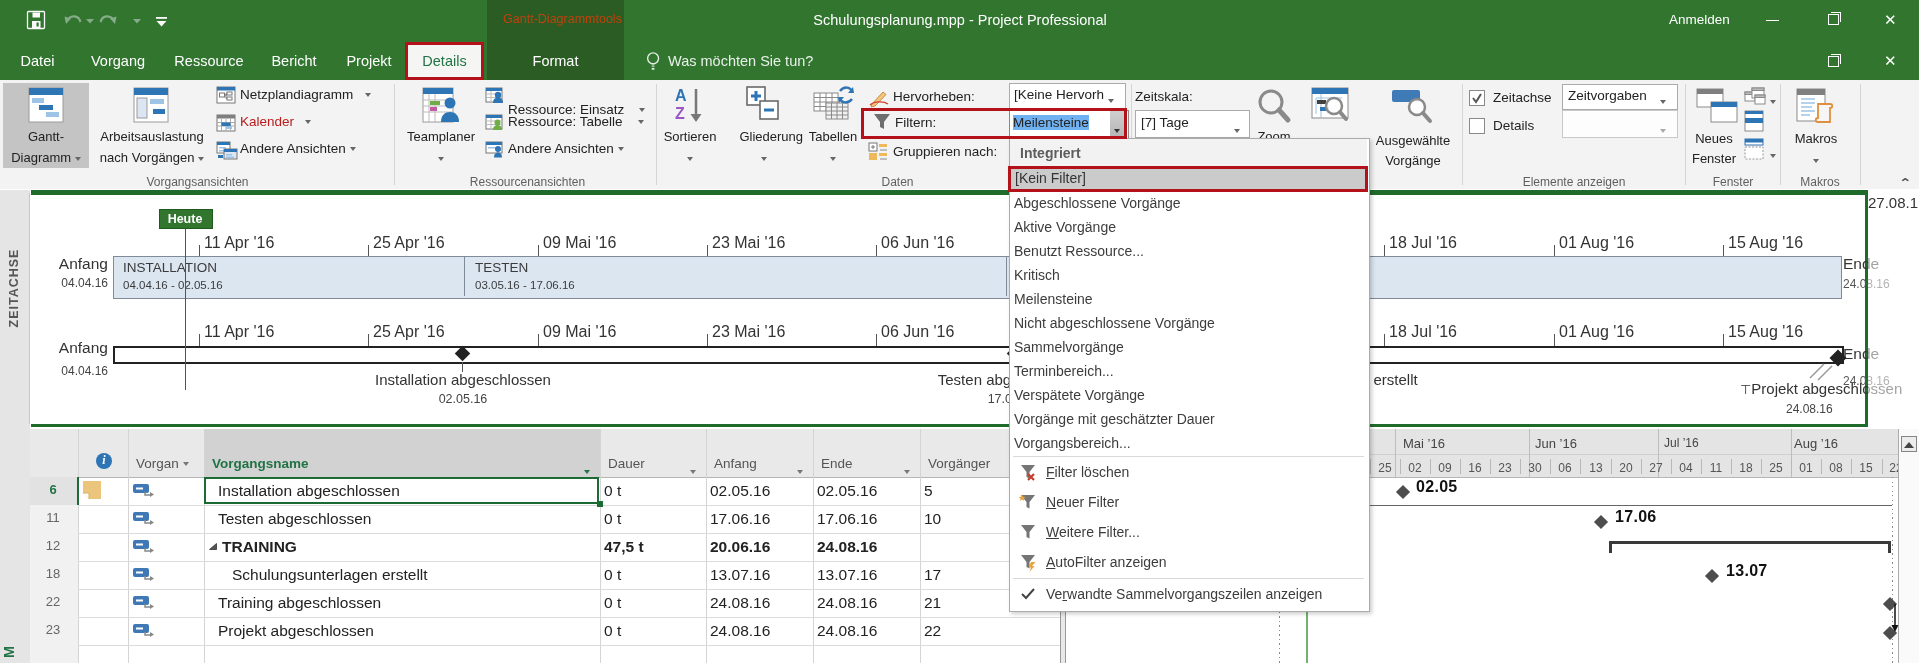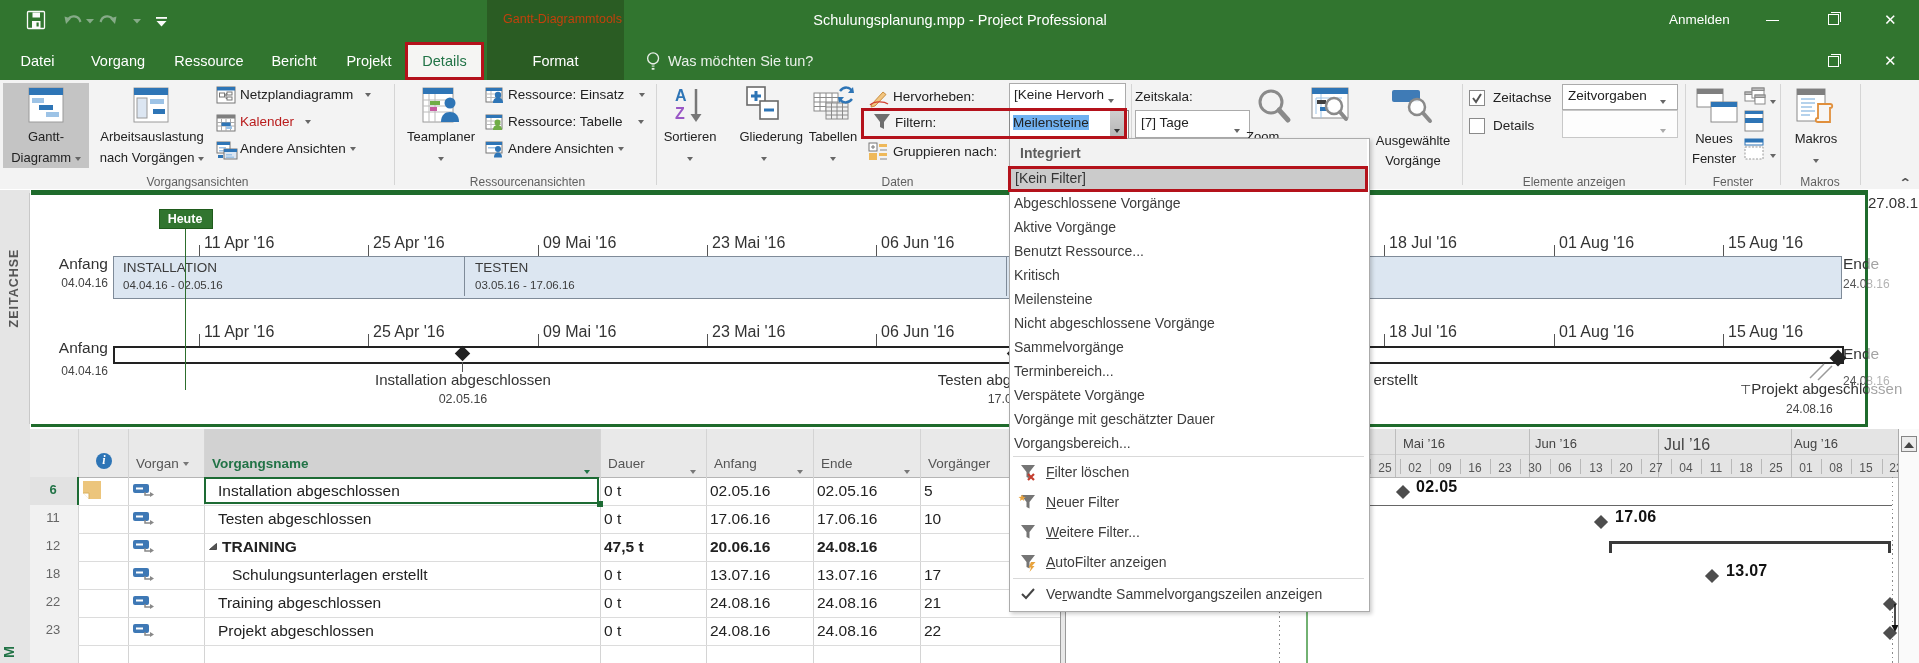--- a/index.html
+++ b/index.html
@@ -150,21 +150,21 @@
 <div class="t" style="left:397px;top:129px;width:88px;text-align:center;font-size:13px;color:#222;">Teamplaner</div>
 <div class="t" style="left:397px;top:150px;width:88px;text-align:center;font-size:13px;color:#222;"><span class="arr"></span></div>
 
 <svg class="ab" style="left:485px;top:87px;" width="19" height="17" viewBox="0 0 19 17">
   <rect x="1" y="1" width="16" height="14" fill="#fff" stroke="#777"></rect>
   <rect x="1" y="1" width="16" height="3" fill="#2e75b6"></rect>
   <path d="M1 7 l16 0 M1 10.5 l16 0 M6 4 l0 11" stroke="#bbb" fill="none"></path>
   <circle cx="13" cy="8" r="3.2" fill="#2e75b6"></circle>
   <path d="M8 16 c0-4,2.3-5.5,5-5.5 c2.7 0,5 1.5,5 5.5 z" fill="#2e75b6"></path>
 </svg>
-<div class="t" style="left:508px;top:87px;font-size:13.5px;color:#222;">Ressource: Einsatz&nbsp;&nbsp;&nbsp; <span class="arr"></span></div>
+<div class="t" style="left:508px;top:102px;font-size:13.5px;color:#222;">Ressource: Einsatz&nbsp;&nbsp;&nbsp; <span class="arr"></span></div>
 <svg class="ab" style="left:485px;top:114px;" width="19" height="17" viewBox="0 0 19 17">
   <rect x="1" y="1" width="16" height="14" fill="#fff" stroke="#777"></rect>
   <rect x="1" y="1" width="16" height="3" fill="#2e75b6"></rect>
   <path d="M1 7 l16 0 M1 10.5 l16 0 M6 4 l0 11" stroke="#bbb" fill="none"></path>
   <circle cx="12.5" cy="8.5" r="3" fill="#70ad47"></circle>
   <path d="M8 16 c0-3.6,2-5,4.5-5 c2.5 0,4.5 1.4,4.5 5 z" fill="#70ad47"></path>
 </svg>
 <div class="t" style="left:508px;top:114px;font-size:13.5px;color:#222;">Ressource: Tabelle&nbsp;&nbsp;&nbsp; <span class="arr"></span></div>
 <svg class="ab" style="left:485px;top:141px;" width="19" height="17" viewBox="0 0 19 17">
   <rect x="1" y="1" width="16" height="11" fill="#fff" stroke="#777"></rect>
@@ -238,21 +238,21 @@
 <div class="t" style="left:893px;top:144px;font-size:13.5px;color:#222;">Gruppieren nach:</div>
 
 <div class="t" style="left:1135px;top:89px;font-size:13.5px;color:#222;">Zeitskala:</div>
 <div class="ab" style="left:1135px;top:110px;width:113px;height:26px;background:#fff;border:1px solid #ababab;"></div>
 <div class="t" style="left:1141px;top:115px;font-size:13.5px;color:#222;">[7] Tage</div>
 <div class="ab" style="left:1234px;top:121px;"><span class="arr"></span></div>
 <svg class="ab" style="left:1255px;top:87px;" width="38" height="38" viewBox="0 0 38 38">
   <circle cx="16" cy="15" r="11" fill="none" stroke="#8a8a8a" stroke-width="3"></circle>
   <path d="M24 23 L33 33" stroke="#8a8a8a" stroke-width="5" stroke-linecap="round"></path>
 </svg>
-<div class="t" style="left:1246px;top:129px;width:56px;text-align:left;font-size:13px;color:#222;text-decoration:underline;">Zoom</div>
+<div class="t" style="left:1246px;top:129px;width:56px;text-align:center;font-size:13px;color:#222;text-decoration:underline;">Zoom</div>
 <svg class="ab" style="left:1310px;top:86px;" width="44" height="40" viewBox="0 0 44 40">
   <rect x="2" y="2" width="36" height="30" fill="#fff" stroke="#8a8a8a"></rect>
   <rect x="2" y="2" width="36" height="6" fill="#2e75b6"></rect>
   <path d="M6 12 l26 0 M6 12 l0 16 M11 8 l0 24" stroke="#9dc3e6" fill="none"></path>
   <rect x="7" y="14" width="9" height="4" fill="#404040"></rect>
   <rect x="10" y="21" width="9" height="4" fill="#2e75b6"></rect>
   <circle cx="24" cy="20" r="8" fill="#fff" fill-opacity="0.85" stroke="#8a8a8a" stroke-width="2.5"></circle>
   <path d="M30 26 L36 33" stroke="#8a8a8a" stroke-width="4" stroke-linecap="round"></path>
 </svg>
 <div class="t" style="left:1298px;top:140px;width:68px;text-align:center;font-size:13px;color:#222;">Gesamtes</div>
@@ -534,21 +534,21 @@
 <div class="ab" style="left:204px;top:477px;width:395px;height:27px;border:2px solid #1d6b34;box-sizing:border-box;"></div>
 <div class="ab" style="left:597px;top:501px;width:6px;height:6px;background:#1d6b34;"></div>
 <div class="ab" style="left:1060px;top:425px;width:6px;height:238px;background:#e8e8e8;border-left:1px solid #999;border-right:1px solid #999;box-sizing:border-box;"></div>
 <div class="ab" style="left:1066px;top:454px;width:833px;height:1px;background:#cfcfcf;"></div>
 <div class="ab" style="left:1395px;top:429px;width:1px;height:48px;background:#bdbdbd;"></div>
 <div class="ab" style="left:1529px;top:429px;width:1px;height:48px;background:#bdbdbd;"></div>
 <div class="ab" style="left:1658px;top:429px;width:1px;height:48px;background:#bdbdbd;"></div>
 <div class="ab" style="left:1791px;top:429px;width:1px;height:48px;background:#bdbdbd;"></div>
 <div class="t" style="left:1403px;top:436px;font-size:13px;color:#444;">Mai ’16</div>
 <div class="t" style="left:1535px;top:436px;font-size:13px;color:#444;">Jun ’16</div>
-<div class="t" style="left:1664px;top:436px;font-size:16px;color:#444;">Jul ’16</div>
+<div class="t" style="left:1664px;top:436px;font-size:12px;color:#444;">Jul ’16</div>
 <div class="t" style="left:1794px;top:436px;font-size:13px;color:#444;">Aug ’16</div>
 <div class="t" style="left:1104px;top:461px;width:20px;text-align:center;font-size:12px;color:#555;">22</div>
 <div class="ab" style="left:1099px;top:459px;width:1px;height:15px;background:#b8b8b8;"></div>
 <div class="t" style="left:1134px;top:461px;width:20px;text-align:center;font-size:12px;color:#555;">29</div>
 <div class="ab" style="left:1129px;top:459px;width:1px;height:15px;background:#b8b8b8;"></div>
 <div class="t" style="left:1164px;top:461px;width:20px;text-align:center;font-size:12px;color:#555;">07</div>
 <div class="ab" style="left:1159px;top:459px;width:1px;height:15px;background:#b8b8b8;"></div>
 <div class="t" style="left:1194px;top:461px;width:20px;text-align:center;font-size:12px;color:#555;">14</div>
 <div class="ab" style="left:1189px;top:459px;width:1px;height:15px;background:#b8b8b8;"></div>
 <div class="t" style="left:1224px;top:461px;width:20px;text-align:center;font-size:12px;color:#555;">21</div>

